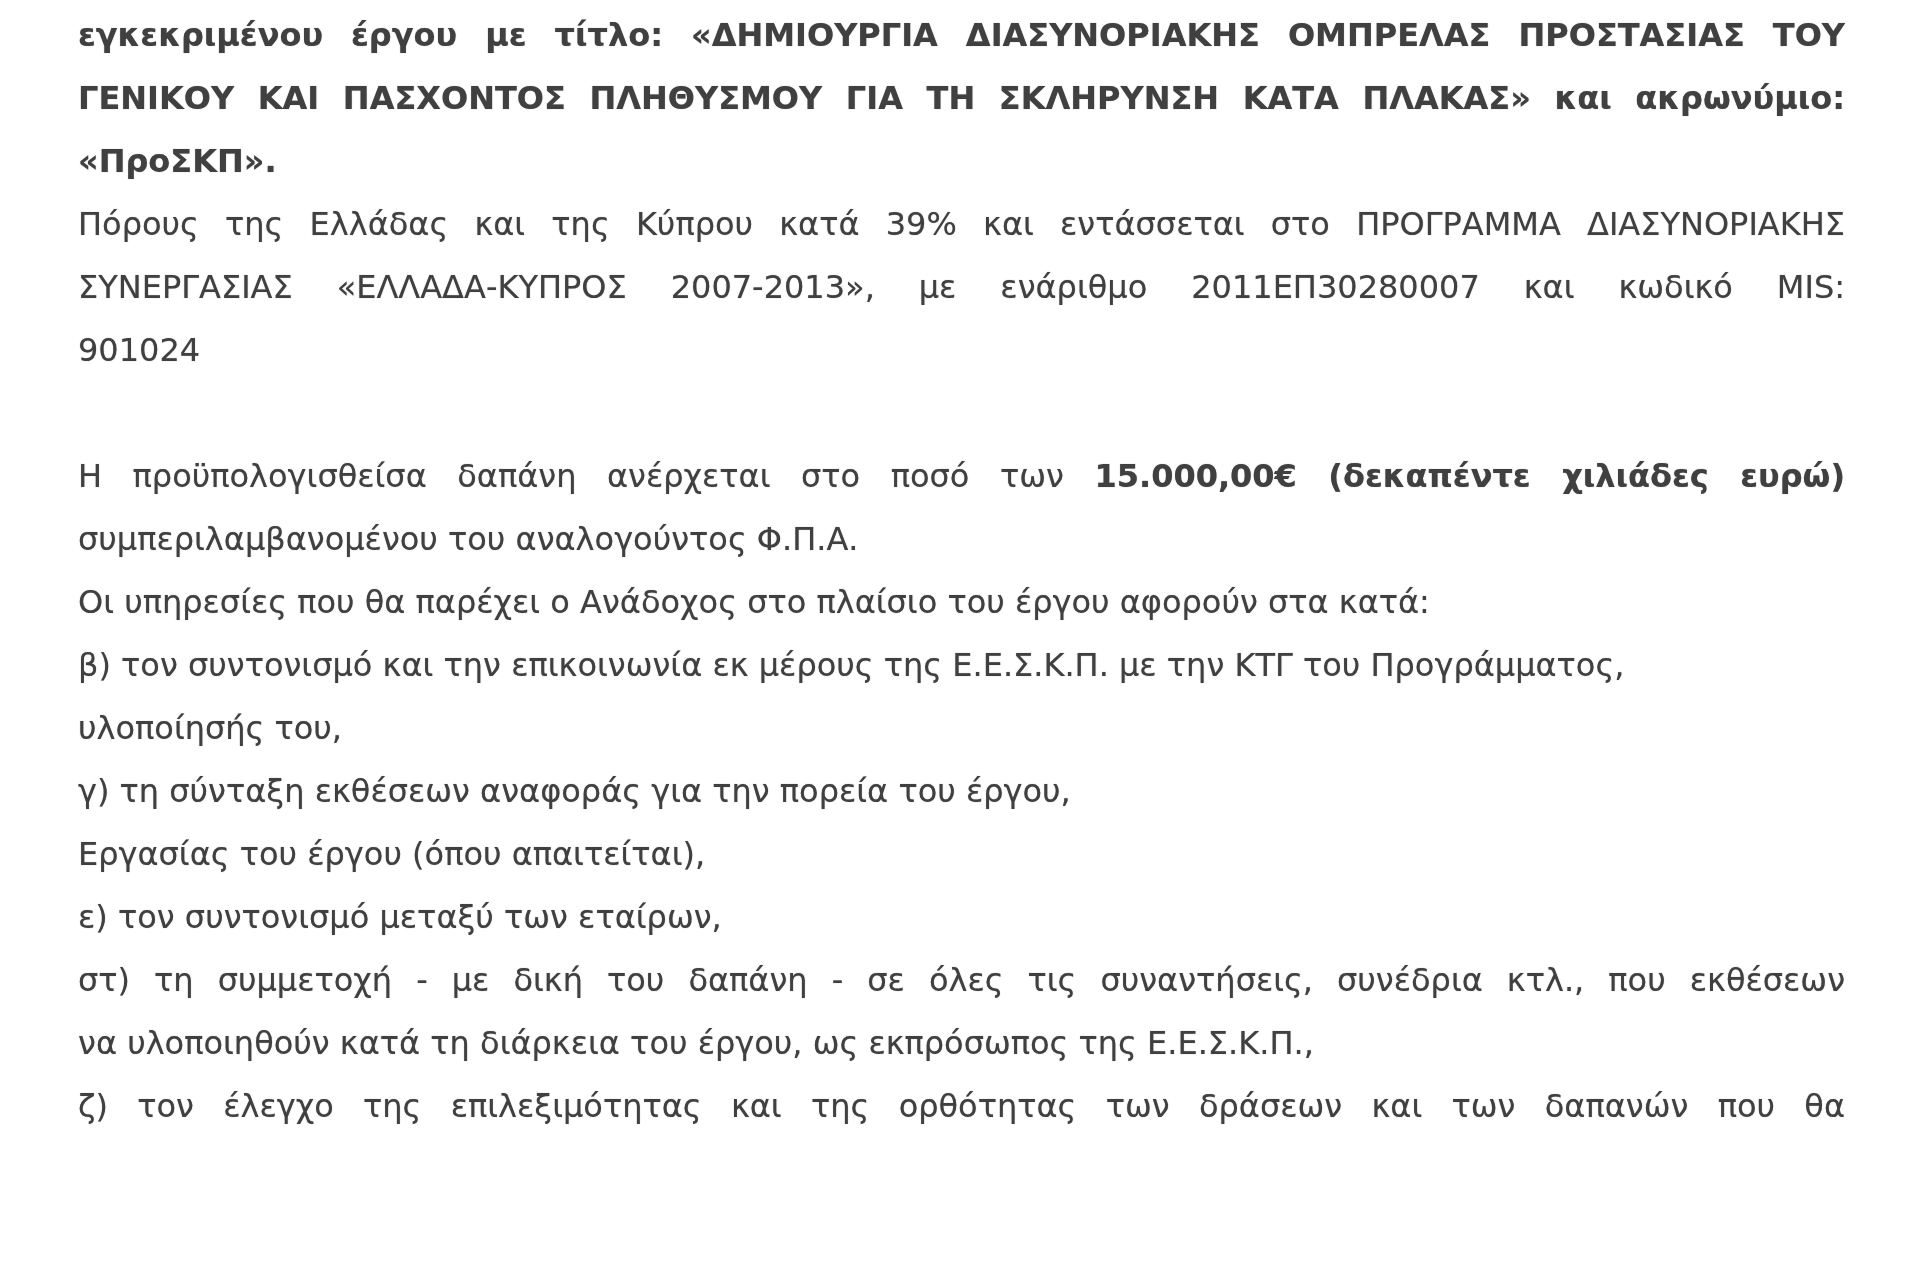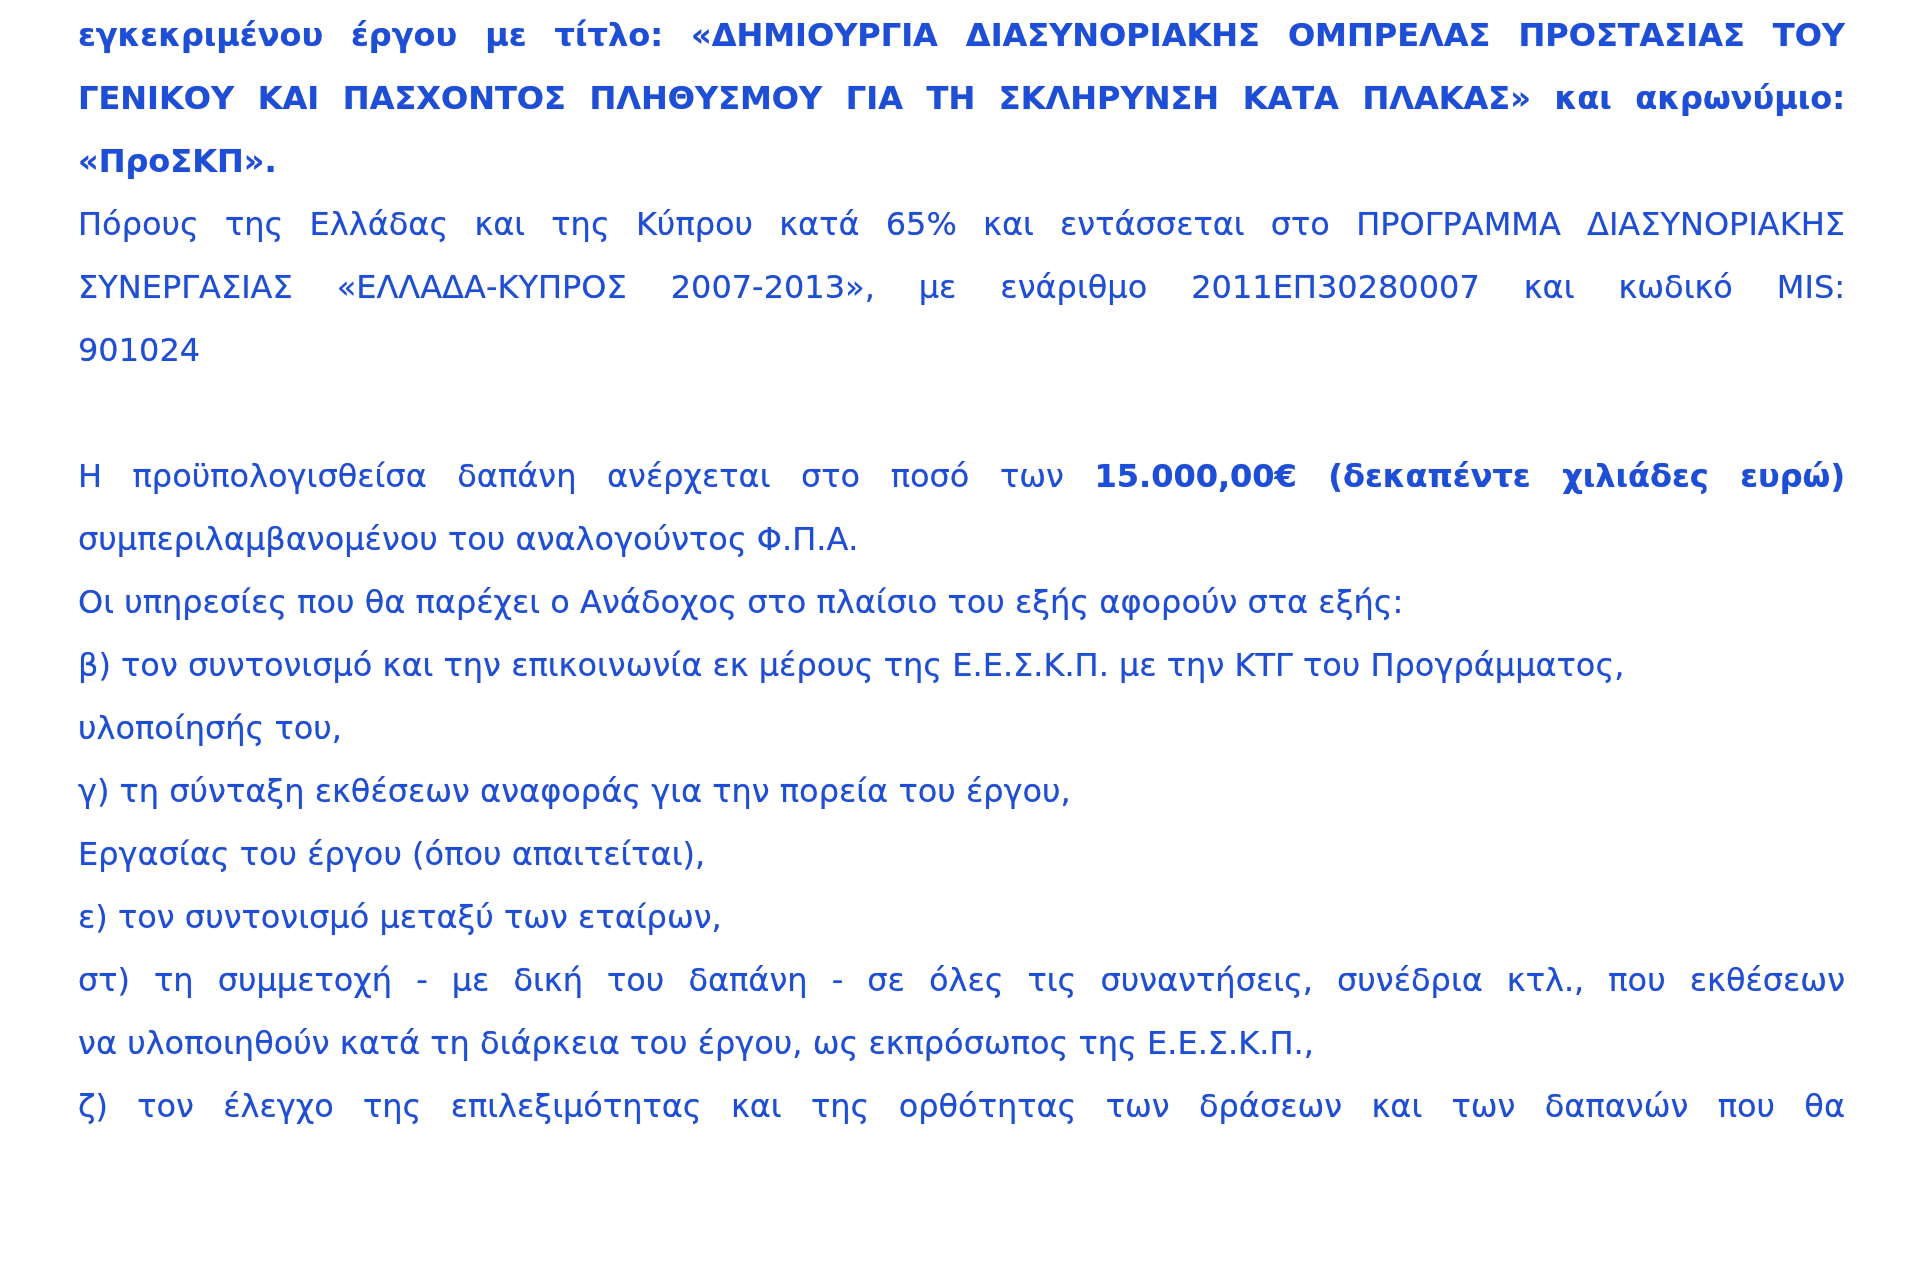--- a/index.html
+++ b/index.html
@@ -25,21 +25,21 @@
     position: absolute;
     left: 78px;
     top: 4px;
     width: 1767px;
   }
   .line {
     display: block;
     height: 63px;
     line-height: 63px;
     font-size: 32px;
-    color: #1d4ed8;
+    color: #404040;
     text-shadow: 0 0 1px rgba(20,20,20,0.45);
     white-space: normal;
     overflow: visible;
     text-align: left;
   }
   .line.justify {
     text-align: justify;
     text-align-last: justify;
   }
   .line.blank {
@@ -49,27 +49,27 @@
   .run-normal { font-weight: 400; text-align: center; }
 </style>
 </head>
 <body>
 
 <div class="page">
   <div class="doc-body">
       <div class="line justify"><span class="run-bold">εγκεκριμένου έργου με τίτλο: «ΔΗΜΙΟΥΡΓΙΑ ΔΙΑΣΥΝΟΡΙΑΚΗΣ ΟΜΠΡΕΛΑΣ ΠΡΟΣΤΑΣΙΑΣ ΤΟΥ</span></div>
       <div class="line justify"><span class="run-bold">ΓΕΝΙΚΟΥ ΚΑΙ ΠΑΣΧΟΝΤΟΣ ΠΛΗΘΥΣΜΟΥ ΓΙΑ ΤΗ ΣΚΛΗΡΥΝΣΗ ΚΑΤΑ ΠΛΑΚΑΣ» και ακρωνύμιο:</span></div>
       <div class="line"><span class="run-bold">«ΠροΣΚΠ».</span></div>
-      <div class="line justify"><span class="run-normal">Πόρους της Ελλάδας και της Κύπρου κατά 65% και εντάσσεται στο ΠΡΟΓΡΑΜΜΑ ΔΙΑΣΥΝΟΡΙΑΚΗΣ</span></div>
+      <div class="line justify"><span class="run-normal">Πόρους της Ελλάδας και της Κύπρου κατά 39% και εντάσσεται στο ΠΡΟΓΡΑΜΜΑ ΔΙΑΣΥΝΟΡΙΑΚΗΣ</span></div>
       <div class="line justify"><span class="run-normal">ΣΥΝΕΡΓΑΣΙΑΣ «ΕΛΛΑΔΑ-ΚΥΠΡΟΣ 2007-2013», με ενάριθμο 2011ΕΠ30280007 και κωδικό MIS:</span></div>
       <div class="line"><span class="run-normal">901024</span></div>
       <div class="line blank"></div>
       <div class="line justify"><span class="run-normal">Η προϋπολογισθείσα δαπάνη ανέρχεται στο ποσό των </span><span class="run-bold">15.000,00€ (δεκαπέντε χιλιάδες ευρώ)</span></div>
       <div class="line"><span class="run-normal">συμπεριλαμβανομένου του αναλογούντος Φ.Π.Α.</span></div>
-      <div class="line"><span class="run-normal">Οι υπηρεσίες που θα παρέχει ο Ανάδοχος στο πλαίσιο του εξής αφορούν στα εξής:</span></div>
+      <div class="line"><span class="run-normal">Οι υπηρεσίες που θα παρέχει ο Ανάδοχος στο πλαίσιο του έργου αφορούν στα κατά:</span></div>
       <div class="line"><span class="run-normal">β) τον συντονισμό και την επικοινωνία εκ μέρους της Ε.Ε.Σ.Κ.Π. με την ΚΤΓ του Προγράμματος,</span></div>
       <div class="line"><span class="run-normal">υλοποίησής του,</span></div>
       <div class="line"><span class="run-normal">γ) τη σύνταξη εκθέσεων αναφοράς για την πορεία του έργου,</span></div>
       <div class="line"><span class="run-normal">Εργασίας του έργου (όπου απαιτείται),</span></div>
       <div class="line"><span class="run-normal">ε) τον συντονισμό μεταξύ των εταίρων,</span></div>
       <div class="line justify"><span class="run-normal">στ) τη συμμετοχή - με δική του δαπάνη - σε όλες τις συναντήσεις, συνέδρια κτλ., που εκθέσεων</span></div>
       <div class="line"><span class="run-normal">να υλοποιηθούν κατά τη διάρκεια του έργου, ως εκπρόσωπος της Ε.Ε.Σ.Κ.Π.,</span></div>
       <div class="line justify"><span class="run-normal">ζ) τον έλεγχο της επιλεξιμότητας και της ορθότητας των δράσεων και των δαπανών που θα</span></div>
     </div>
 </div>

